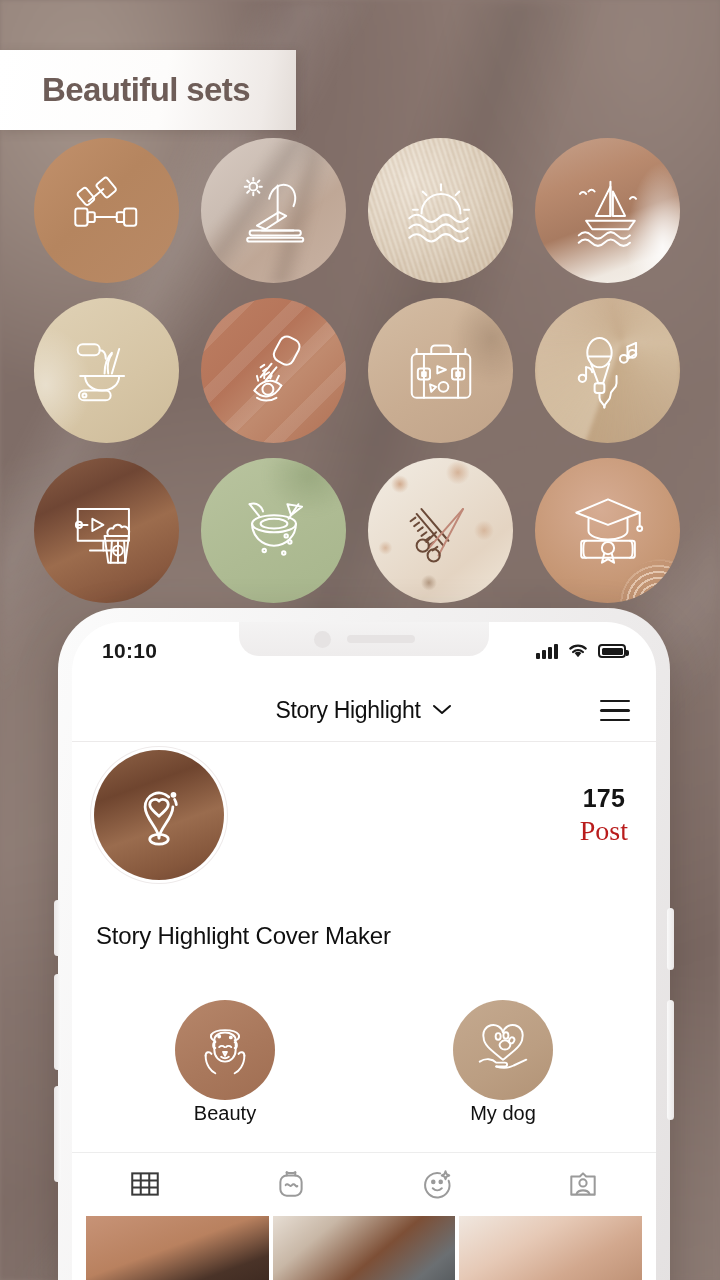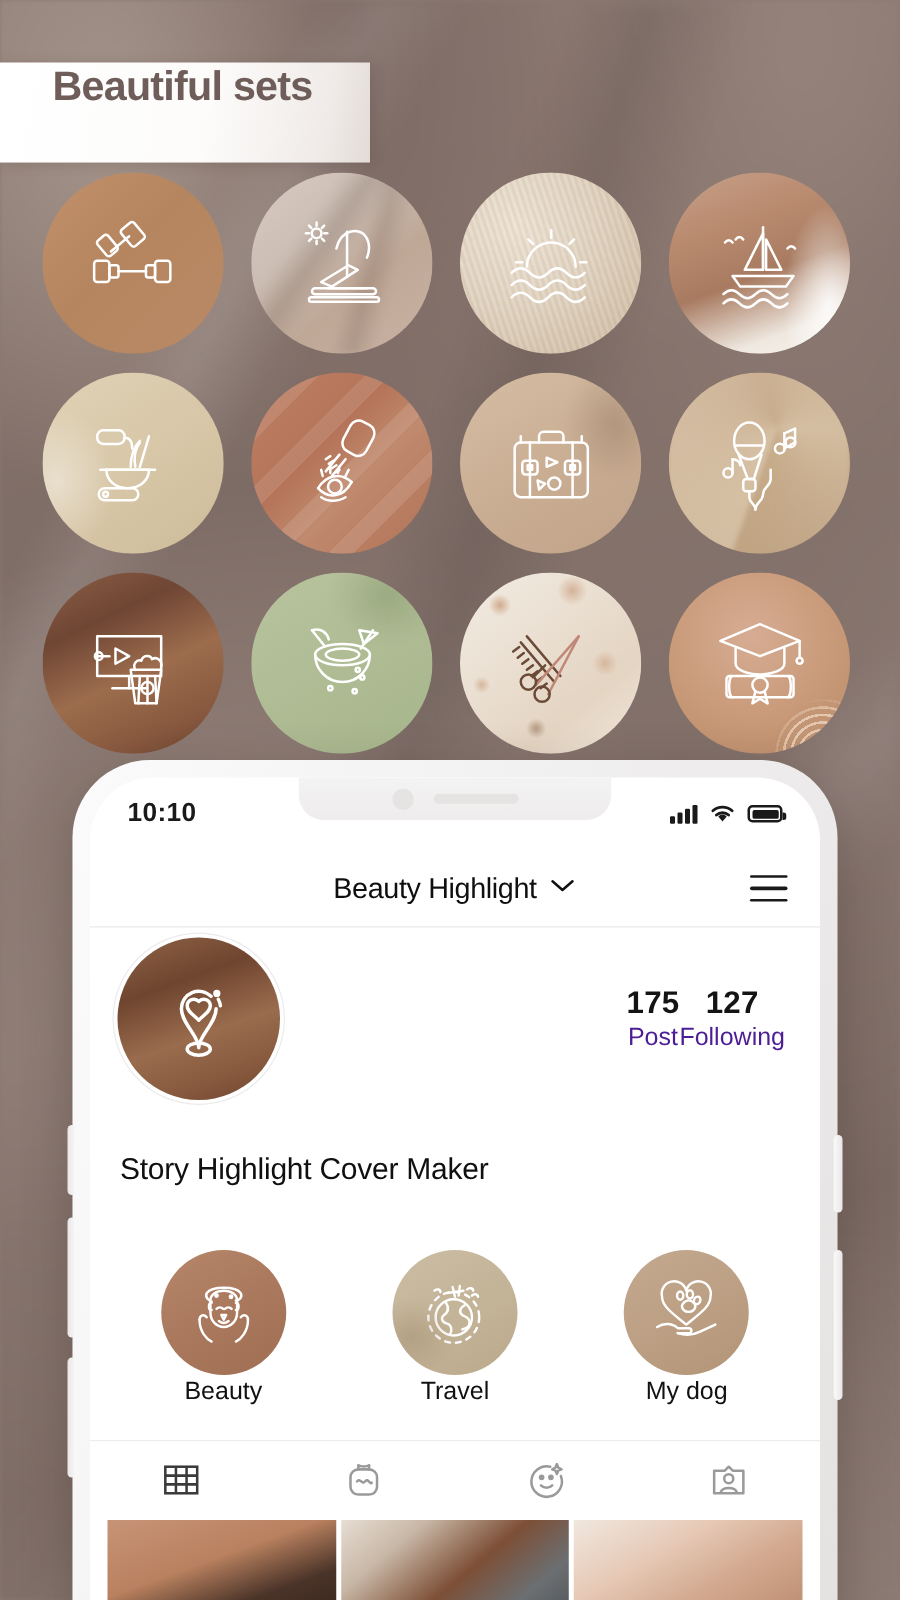--- a/index.html
+++ b/index.html
@@ -34,21 +34,21 @@
       linear-gradient(108deg, rgba(0,0,0,0.00) 40%, rgba(0,0,0,0.10) 46%, rgba(0,0,0,0.00) 53%),
       linear-gradient(132deg, rgba(255,255,255,0.00) 62%, rgba(255,255,255,0.08) 66%, rgba(255,255,255,0.00) 71%);
     filter: blur(6px);
   }
 
   
   .banner {
     position: absolute; left: 0; top: 50px;
     width: 296px; height: 80px;
     background: linear-gradient(100deg,#ffffff 0%, #fdfcfb 55%, #efeae7 88%, #e2dbd6 100%);
-    display: flex; align-items: flex-start;
+    display: flex; align-items: center;
     padding-left: 42px;
     box-shadow: 2px 2px 10px rgba(60,45,40,.18);
   }
   .banner h1 {
     font-size: 33px; font-weight: 700; letter-spacing: -0.6px;
     color: #6e5d58; white-space: nowrap;
   }
 
   
   .grid {
@@ -195,21 +195,21 @@
     width: 130px; height: 130px; border-radius: 50%;
     background: linear-gradient(160deg,#8f6347 0%, #6f452f 30%, #9a6c4e 58%, #85573c 82%, #6d4430 100%);
     display:flex; align-items:center; justify-content:center;
     box-shadow: 0 0 0 3px #fff, 0 0 0 4px #eeeaea;
     flex: 0 0 auto;
   }
   .avatar svg { width: 74px; height: 74px; }
   .stats { flex:1; display:flex; justify-content: flex-end; padding-left: 12px; padding-right: 6px; }
   .stat { text-align:center; }
   .stat .num { font-size: 25px; font-weight: 600; color:#141414; letter-spacing:.2px; }
-  .stat .lbl { font-size: 20px; color:#4c1d95; margin-top: 2px; }
+  .stat .lbl { font-size: 28px; color:#b91c1c; margin-top: 2px; font-family: Liberation Serif, serif; }
 
   
   .bio {
     position: absolute; left: 24px; top: 290px; width: 390px; height: 48px;
     background: #fff; display:flex; align-items:center;
     font-size: 24px; color:#101010; letter-spacing:-.2px;
   }
 
   
   .hl-row {
@@ -504,21 +504,21 @@
         <svg width="22" height="17" viewBox="0 0 22 17">
           <path d="M11 14.2l-3.4-4.1a5.3 5.3 0 0 1 6.8 0z" fill="#1a1a1a"></path>
           <path d="M3.3 5.6a11.6 11.6 0 0 1 15.4 0" stroke="#1a1a1a" stroke-width="2.3" fill="none" stroke-linecap="round"></path>
           <path d="M6.1 9a7.5 7.5 0 0 1 9.8 0" stroke="#1a1a1a" stroke-width="2.3" fill="none" stroke-linecap="round"></path>
         </svg>
         <div class="batt"></div>
       </div>
     </div>
 
     <div class="appbar">
-      <span class="title">Beauty Highlight</span>
+      <span class="title">Story Highlight</span>
       <span class="chev">
         <svg width="22" height="14" viewBox="0 0 22 14" fill="none" stroke="#111" stroke-width="2" stroke-linecap="round" stroke-linejoin="round">
             <path d="M3 4l8 7 8-7"></path>
           </svg>
       </span>
       <div class="burger">
         <span></span>
           <span></span>
           <span></span>
       </div>
@@ -531,24 +531,20 @@
           <path d="M45.5 18.5A12 12 0 0 1 47 23"></path>
           <circle cx="44.5" cy="14.5" r="1.3" fill="#fff"></circle>
           <path d="M32 33c-4-4-8-6-8-10a4.6 4.6 0 0 1 8-3 4.6 4.6 0 0 1 8 3c0 4-4 6-8 10z"></path>
           <ellipse cx="32" cy="53" rx="8" ry="4.2"></ellipse>
         </svg>
       </div>
       <div class="stats">
         <div class="stat">
           <div class="num">175</div>
           <div class="lbl">Post</div>
-        </div>
-        <div class="stat">
-          <div class="num">127</div>
-          <div class="lbl">Following</div>
         </div>
       </div>
     </div>
 
     <div class="bio">Story Highlight Cover Maker</div>
 
     <div class="hl-row">
       <div class="hl">
         <div class="bub h-beauty">
           <svg viewBox="0 0 64 64" fill="none" stroke="#fff" stroke-width="2" stroke-linecap="round" stroke-linejoin="round">
@@ -565,37 +561,20 @@
               <circle cx="38" cy="19" r="1"></circle>
             <path d="M12 38c0 10 6 16 10 18"></path>
             <path d="M52 38c0 10-6 16-10 18"></path>
             <path d="M12 38c0-4 4-5 6-2"></path>
               <path d="M52 38c0-4-4-5-6-2"></path>
           </svg>
         </div>
         <div class="cap">Beauty</div>
       </div>
 
-      <div class="hl">
-        <div class="bub h-travel">
-          <svg viewBox="0 0 64 64" fill="none" stroke="#fff" stroke-width="2" stroke-linecap="round" stroke-linejoin="round">
-            <circle cx="31" cy="36" r="15"></circle>
-            <circle cx="31" cy="36" r="21" stroke-dasharray="4 5"></circle>
-            <path d="M24 23c4 6 2 9-1 11s-2 6 2 7 5 5 3 9"></path>
-            <path d="M40 26c-4 2-5 6-2 8s6 2 6 6-3 5-6 6"></path>
-            <path d="M25 16l14-2"></path>
-            <path d="M30 11l2 8"></path>
-              <path d="M36 10l-1 8"></path>
-            <path d="M15 14c2-2 5-1 5 1"></path>
-            <path d="M46 18c2-2 5-1 5 1"></path>
-            <path d="M42 13c2-2 5-1 5 1"></path>
-          </svg>
-        </div>
-        <div class="cap">Travel</div>
-      </div>
 
 
       <div class="hl">
         <div class="bub h-dog">
           <svg viewBox="0 0 64 64" fill="none" stroke="#fff" stroke-width="2" stroke-linecap="round" stroke-linejoin="round">
             <path d="M32 42C21 33 12 27 12 19a9 9 0 0 1 20-5 9 9 0 0 1 20 5c0 8-9 14-20 23z"></path>
             <ellipse cx="27" cy="18" rx="2.6" ry="3.4"></ellipse>
             <ellipse cx="35" cy="17" rx="2.6" ry="3.4"></ellipse>
             <ellipse cx="41" cy="22" rx="2.6" ry="3.2" transform="rotate(25 41 22)"></ellipse>
             <path d="M30 30c-4-4 1-8 4-8s8 4 4 8c-2 2-6 2-8 0z"></path>

